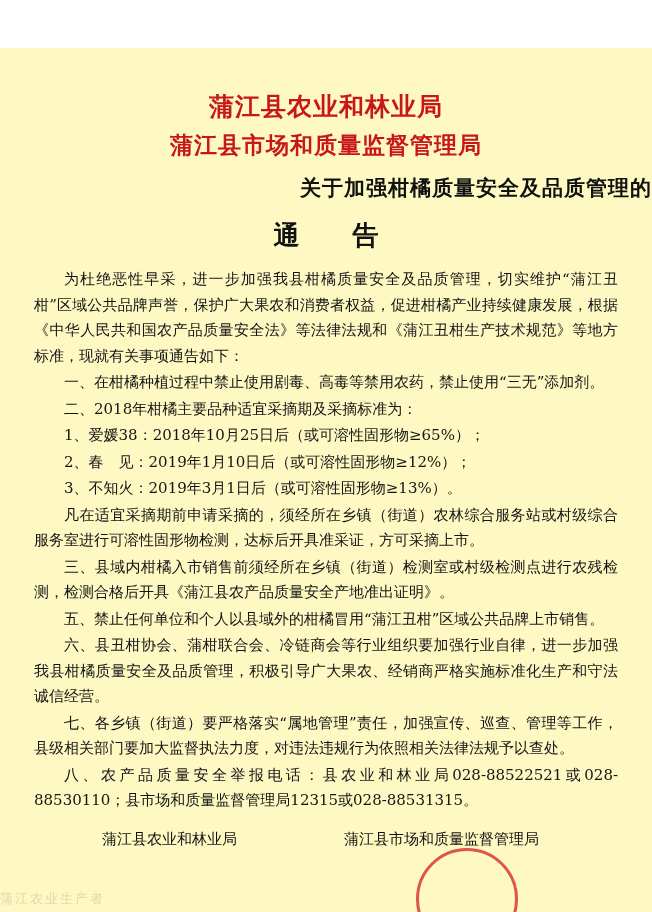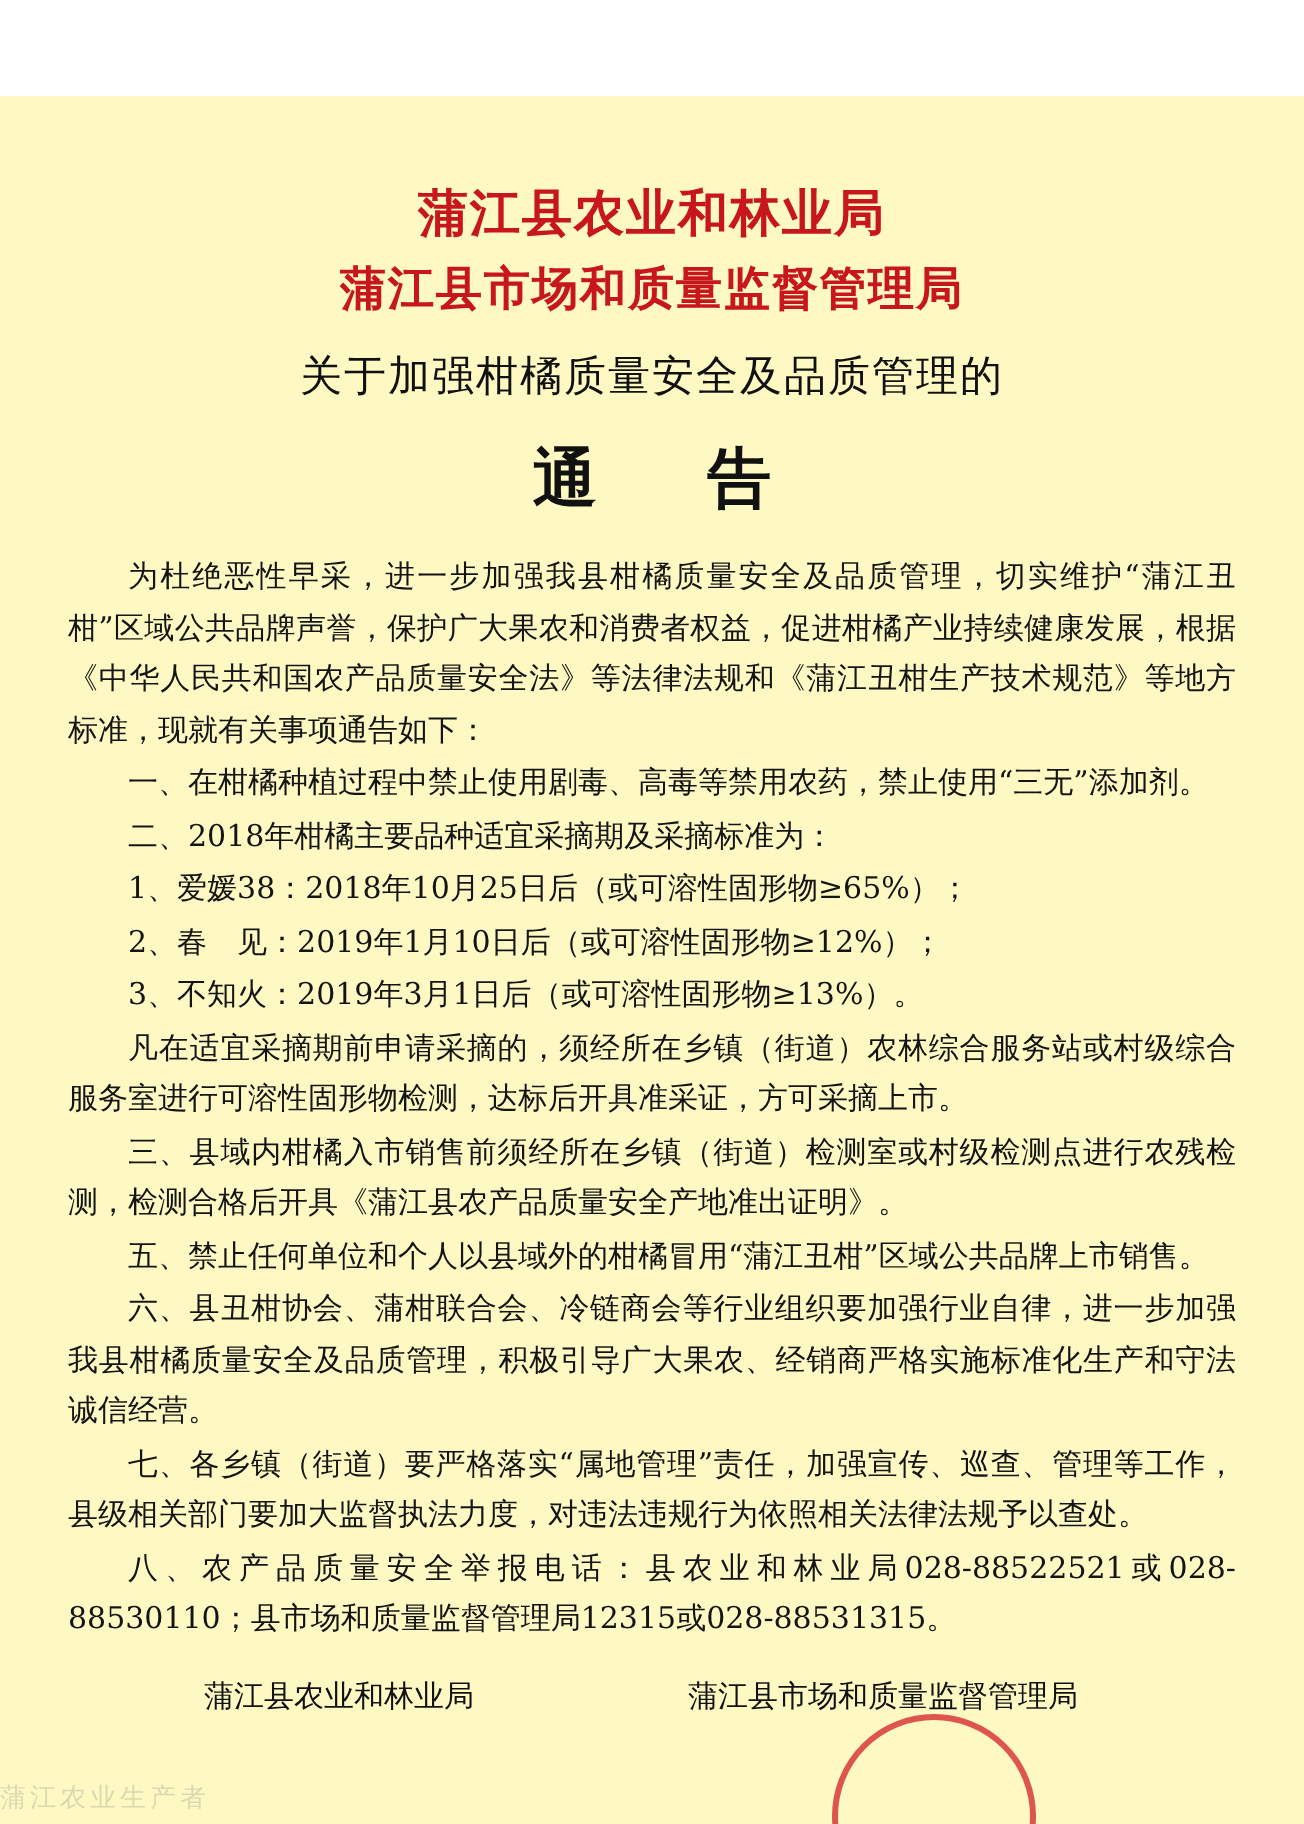--- a/index.html
+++ b/index.html
@@ -34,30 +34,31 @@
     font-size: 25px;
     line-height: 34px;
     letter-spacing: 1px;
   }
   .org-line.second {
     font-size: 23px;
     margin-top: 4px;
   }
   .subject {
     color: #111;
-    font-weight: normal;
+    font-weight: bold;
     font-size: 21px;
     line-height: 32px;
     margin-top: 10px;
     letter-spacing: 1px;
+    text-align: right;
   }
   .doc-type {
     color: #111;
     font-weight: bold;
-    font-size: 32px;
+    font-size: 26px;
     letter-spacing: 22px;
     margin-top: 14px;
     margin-bottom: 6px;
     text-indent: 22px;
   }
   .body-text {
     margin: 14px 34px 0 34px;
     font-size: 15px;
     line-height: 25.5px;
     text-align: justify;

